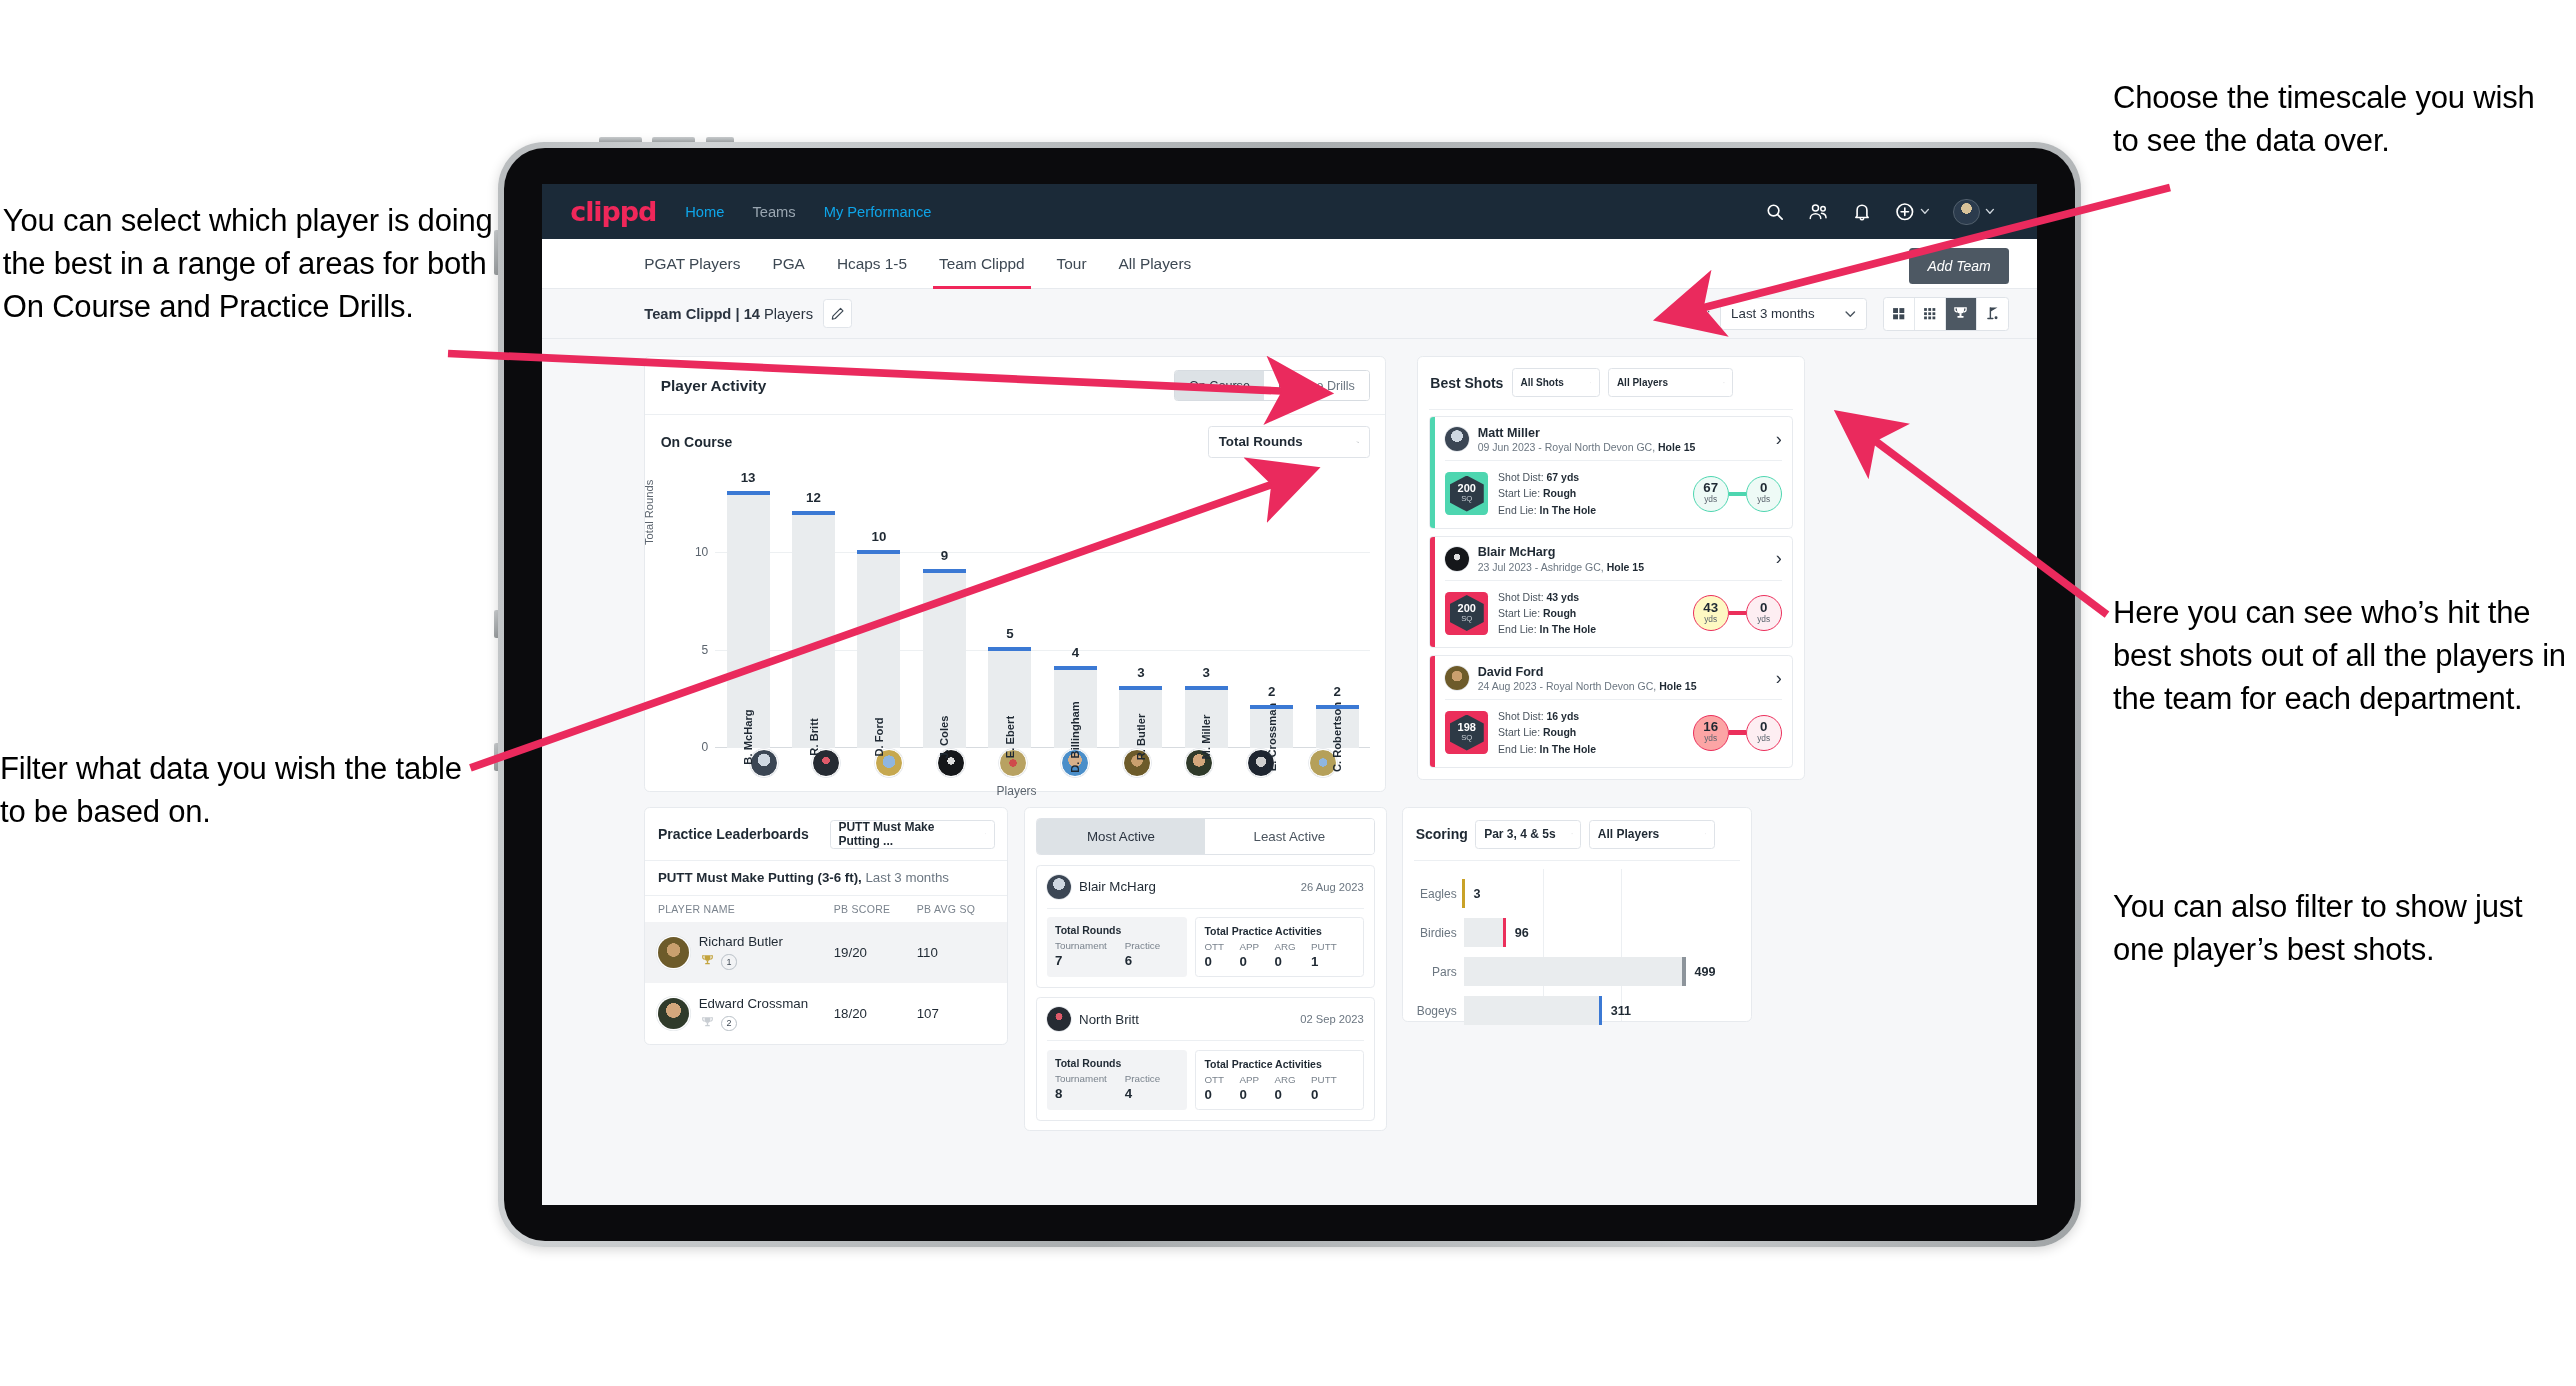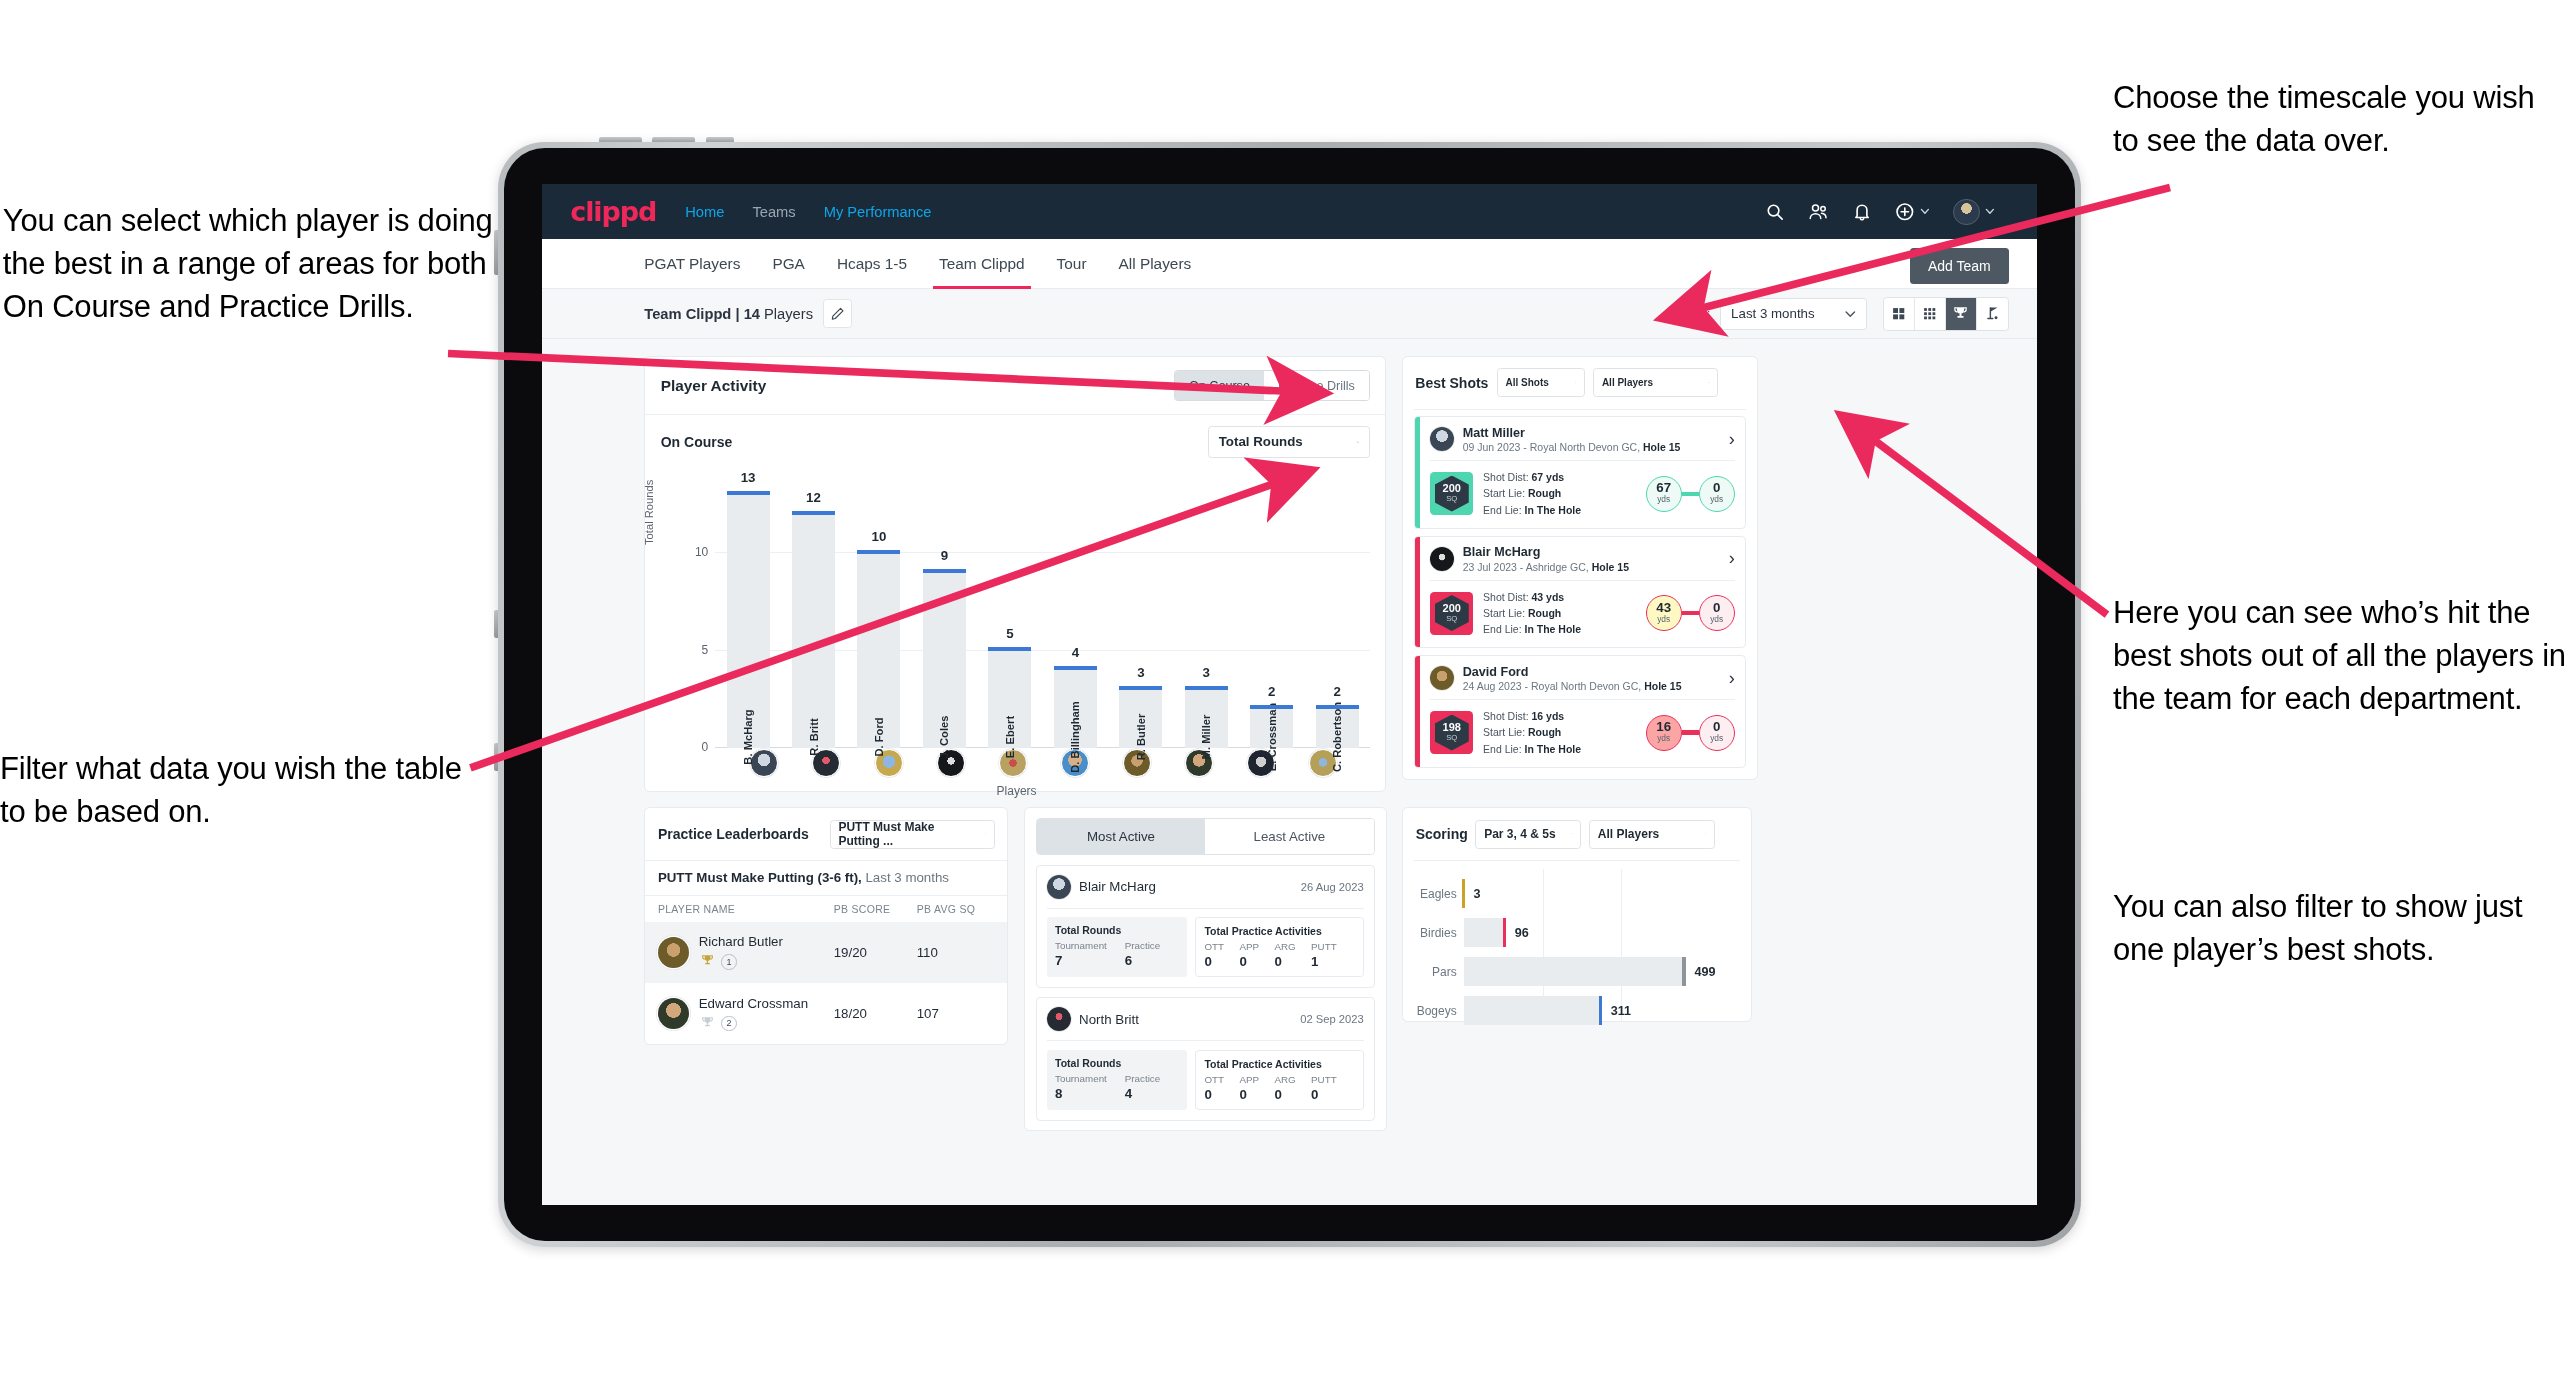--- a/index.html
+++ b/index.html
@@ -83,21 +83,21 @@
     border-bottom: 1.4px solid #e7eaee; position: relative;
   }
   .tab { font-size: 15.4px; color:#3d4853; margin-right: 32px; position:relative; padding: 14.7px 0 14px; white-space:nowrap; }
   .tab.active { color:#3d4853; }
   .tab.active::after {
     content:""; position:absolute; left:-6.3px; right:-6.3px; bottom:-1.4px; height:2.8px; background:#f0275a;
   }
   #add-team-btn {
     position:absolute; right: 28px; top: 9px;
     background:#4d5863; color:#fff; font-size:14px;
-    padding: 9.8px 18px; border-radius:3.5px; white-space:nowrap;
+    padding: 9.8px 18px; border-radius:3.5px; white-space:nowrap;font-style:italic;
   }
 
   
   #subbar {
     height: 50px; background:#f6f7f9;
     display:flex; align-items:center; padding: 0 28px 0 102px;
     border-bottom:0.7px solid #e7eaee;
   }
   #teamlabel { font-size:14.7px; color:#2b3440; }
   #teamlabel b { font-weight:700; }
@@ -113,21 +113,21 @@
   }
   #show-select .cv { margin-left:auto; }
   #view-toggle { display:flex; margin-left: 15.4px; border:0.7px solid #dfe3e8; border-radius:3.5px; overflow:hidden; background:#fff; }
   .vt { width: 31px; height: 32px; display:flex; align-items:center; justify-content:center; border-right:0.7px solid #e4e8ec; }
   .vt:last-child { border-right:none; }
   .vt.active { background:#4d5863; }
 
   
   #content { padding: 17px 28px 0 102px; display:flex; gap: 15.4px; }
   .col-left { width: 742px; }
-  .col-right { width: 356px; }
+  .col-right { width: 388px; margin-left: 15px; }
   .card { background:#fff; border:0.7px solid #e7eaee; border-radius:5.6px; }
 
   .card-head { display:flex; align-items:center; padding: 12.6px 15.4px; }
   .card-title { font-size:15.4px; font-weight:700; color:#1f2933; white-space:nowrap; }
   .divider { height:0.7px; background:#eceff2; }
 
   .seg { display:flex; border:0.7px solid #d7dce1; border-radius:3.5px; overflow:hidden; margin-left:auto; }
   .seg-item { font-size:12.6px; padding: 7.7px 14px; color:#6b7681; background:#fff; white-space:nowrap; }
   .seg-item.active { background:#dde2e6; color:#2b3440; }
 

